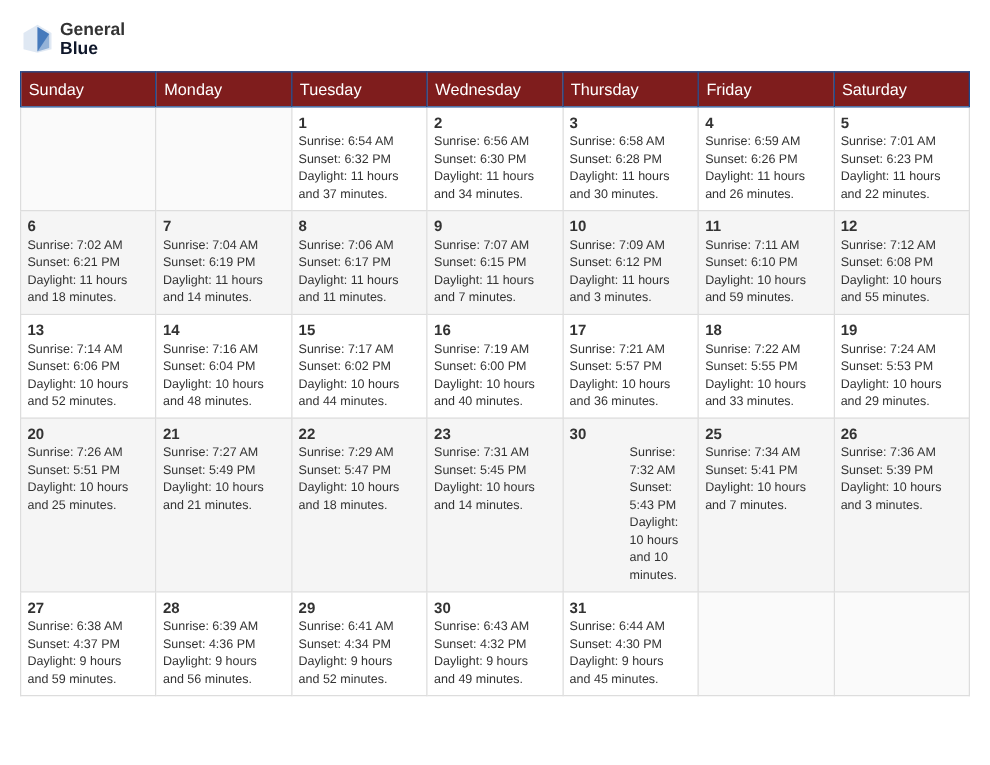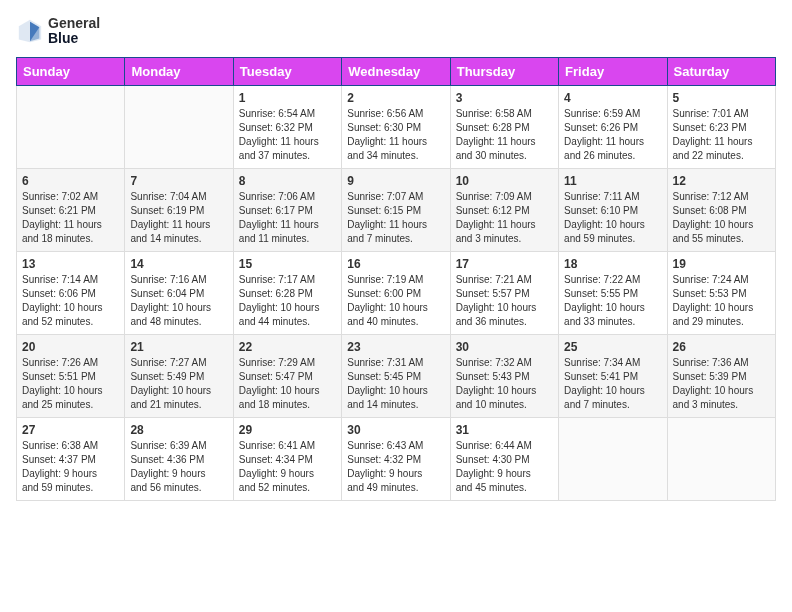--- a/index.html
+++ b/index.html
@@ -43,26 +43,26 @@
     .subtitle {
       font-size: 14px;
       color: #555;
     }
     table {
       width: 100%;
       border-collapse: collapse;
       table-layout: fixed;
     }
     thead tr th {
-      background-color: #d946ef;
+      background-color: #7f1d1d;
       color: white;
       text-align: left;
       padding: 6px 6px;
       font-size: 13px;
-      font-weight: bold;
+      font-weight: normal;
       border: 1px solid #1a4a8f;
     }
     tbody tr td {
       vertical-align: top;
       padding: 5px 5px;
       font-size: 10.5px;
       color: #333;
       border: 1px solid #ddd;
       height: 80px;
       background: #fff;
@@ -216,21 +216,21 @@
         <td>
           <span class="day-number">14</span>
           <div class="day-info" style="white-space: pre-line;">Sunrise: 7:16 AM
 Sunset: 6:04 PM
 Daylight: 10 hours
 and 48 minutes.</div>
         </td>
         <td>
           <span class="day-number">15</span>
           <div class="day-info" style="white-space: pre-line;">Sunrise: 7:17 AM
-Sunset: 6:28 PM
+Sunset: 6:02 PM
 Daylight: 10 hours
 and 44 minutes.</div>
         </td>
         <td>
           <span class="day-number">16</span>
           <div class="day-info" style="white-space: pre-line;">Sunrise: 7:19 AM
 Sunset: 6:00 PM
 Daylight: 10 hours
 and 40 minutes.</div>
         </td>
@@ -280,21 +280,21 @@
         </td>
         <td>
           <span class="day-number">23</span>
           <div class="day-info" style="white-space: pre-line;">Sunrise: 7:31 AM
 Sunset: 5:45 PM
 Daylight: 10 hours
 and 14 minutes.</div>
         </td>
         <td>
           <span class="day-number">30</span>
-          <div class="day-info" style="white-space: pre-line;">Sunrise: 7:32 AM
+          <div class="day-info" style="white-space: pre-line; margin-left: 48px;">Sunrise: 7:32 AM
 Sunset: 5:43 PM
 Daylight: 10 hours
 and 10 minutes.</div>
         </td>
         <td>
           <span class="day-number">25</span>
           <div class="day-info" style="white-space: pre-line;">Sunrise: 7:34 AM
 Sunset: 5:41 PM
 Daylight: 10 hours
 and 7 minutes.</div>

